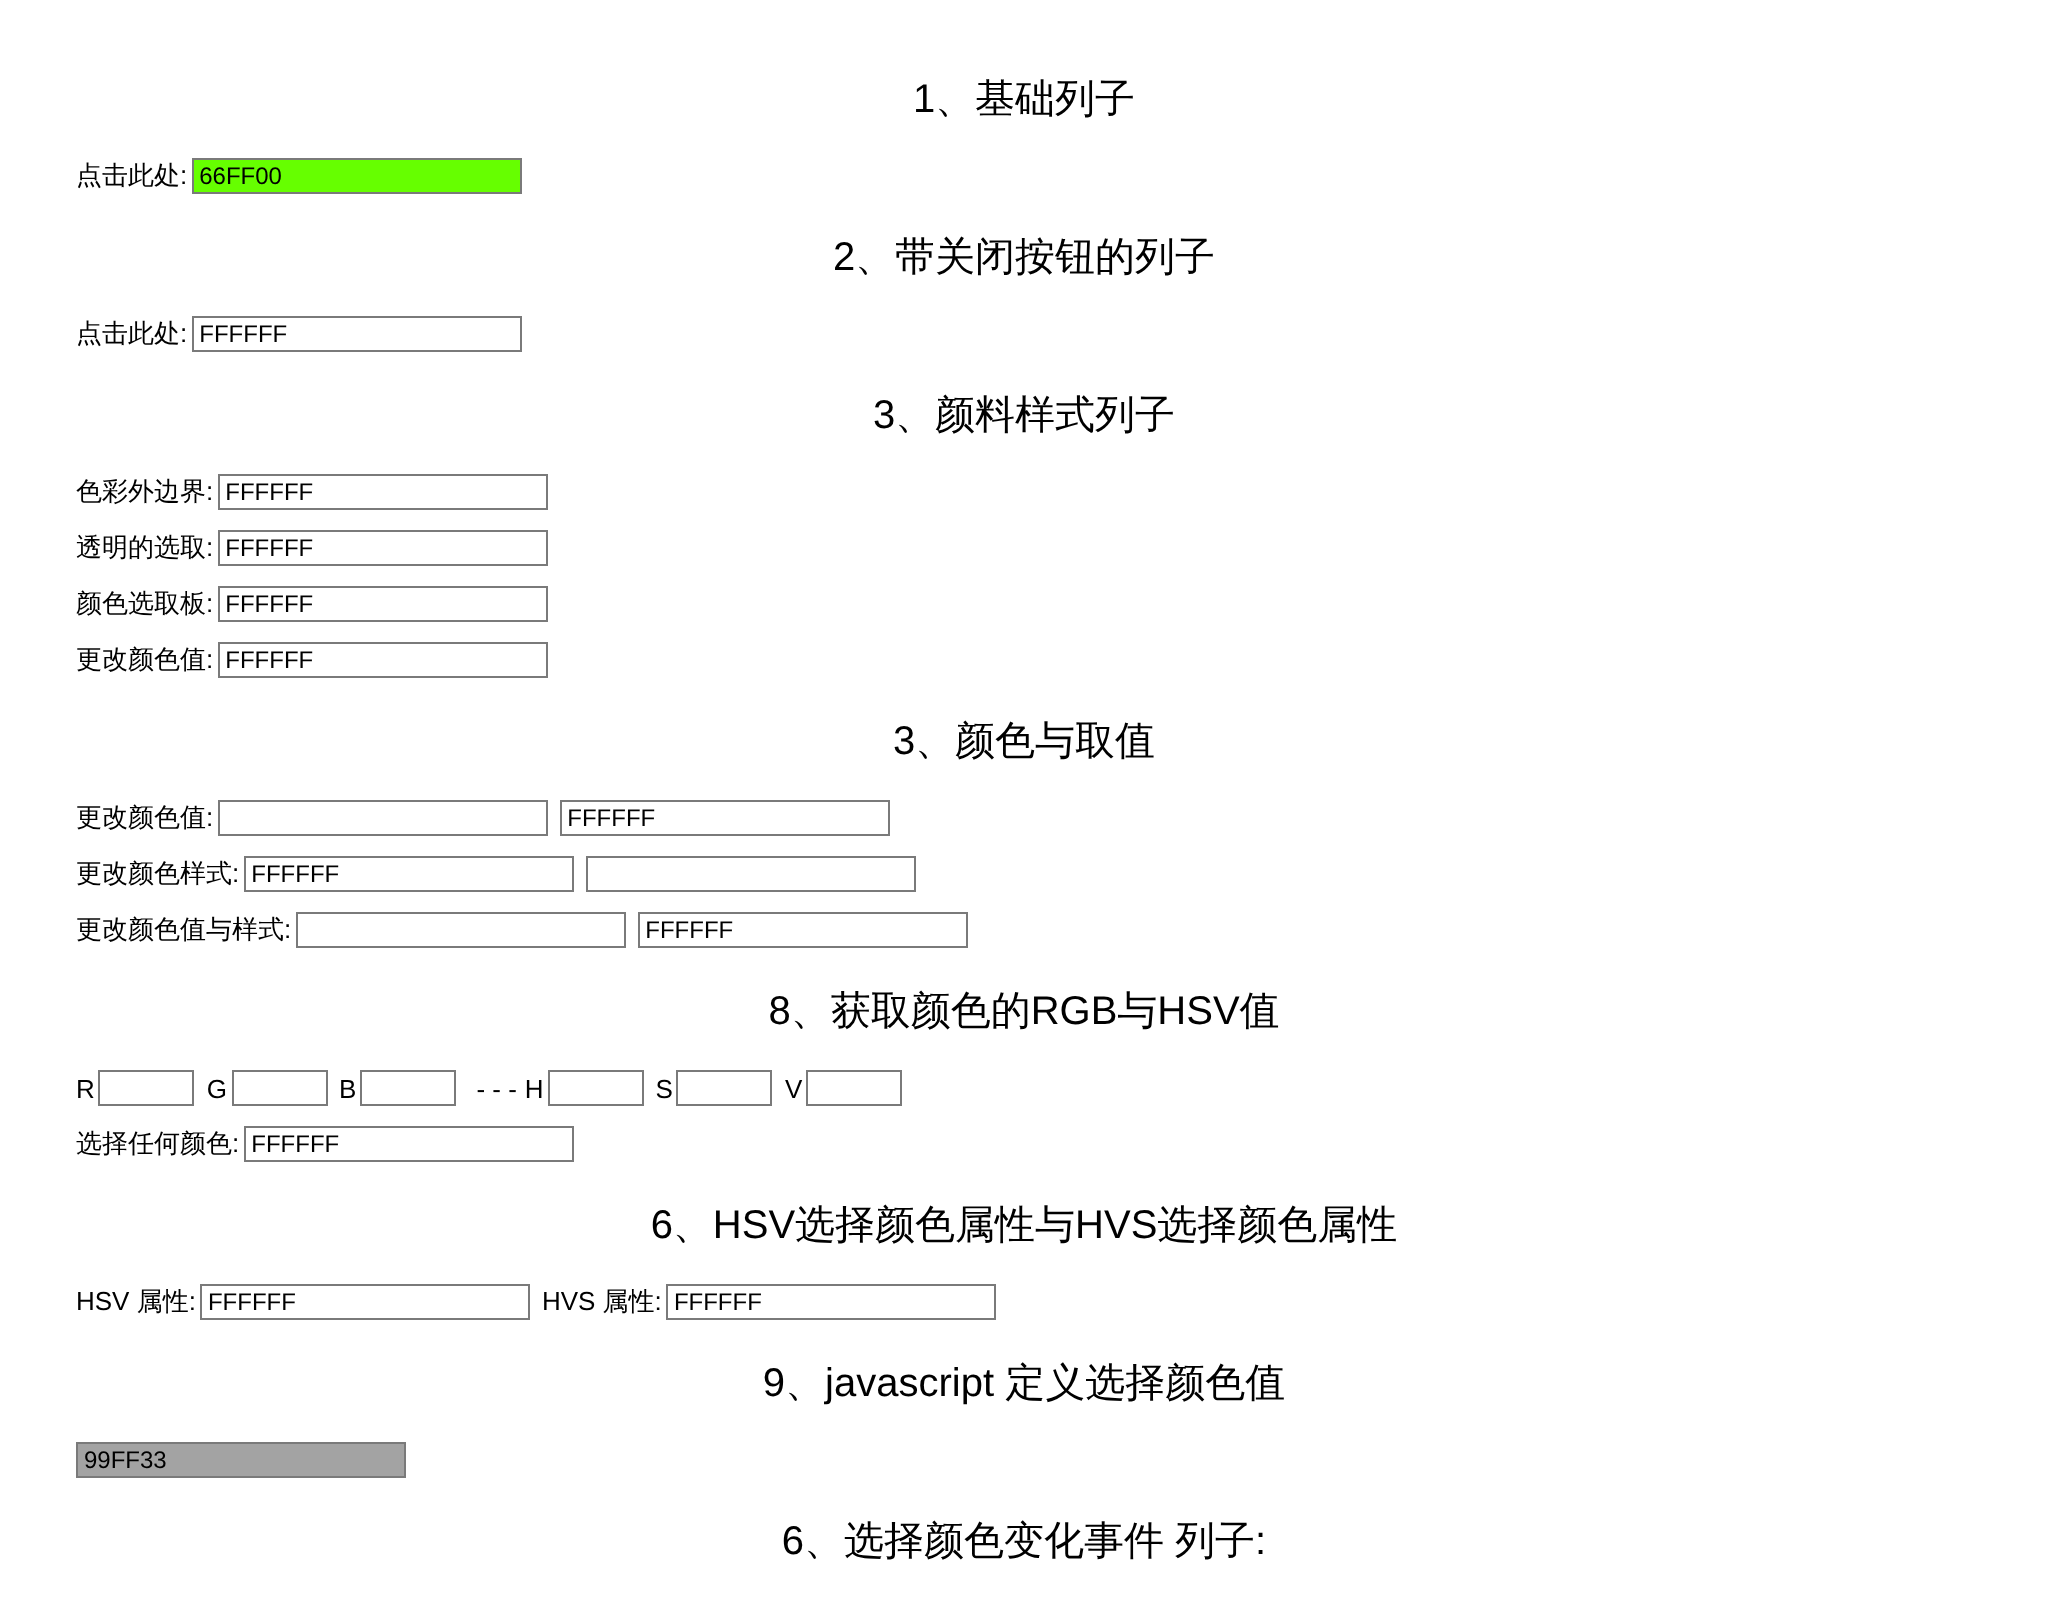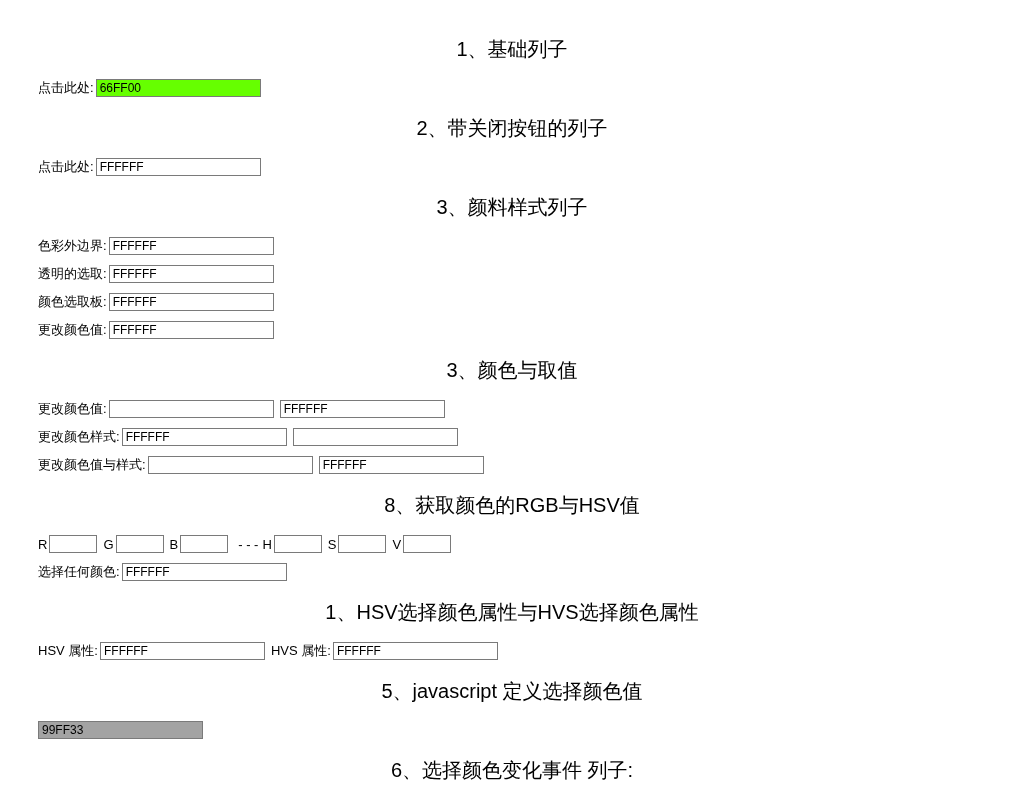--- a/index.html
+++ b/index.html
@@ -110,26 +110,26 @@
   <label>S</label>
   <input type="text" class="input-sm" value="" style="">
   <label>V</label>
   <input type="text" class="input-sm" value="" style="">
 </div>
 <div class="row">
   <label>选择任何颜色:</label>
   <input type="text" class="input-std" value="FFFFFF" style="">
 </div>
 
-<div class="section-title">1、HSV选择颜色属性与HVS选择颜色属性</div>
+<div class="section-title">6、HSV选择颜色属性与HVS选择颜色属性</div>
 <div class="row">
   <label>HSV 属性:</label>
   <input type="text" class="input-std" value="FFFFFF" style="">
   <label>HVS 属性:</label>
   <input type="text" class="input-std" value="FFFFFF" style="">
 </div>
 
-<div class="section-title">5、javascript 定义选择颜色值</div>
+<div class="section-title">9、javascript 定义选择颜色值</div>
 <div class="row">
   <input type="text" class="input-std bg-green2" value="99FF33" style="">
 </div>
 
 <div class="section-title">6、选择颜色变化事件 列子:</div>
 
 </body></html>

